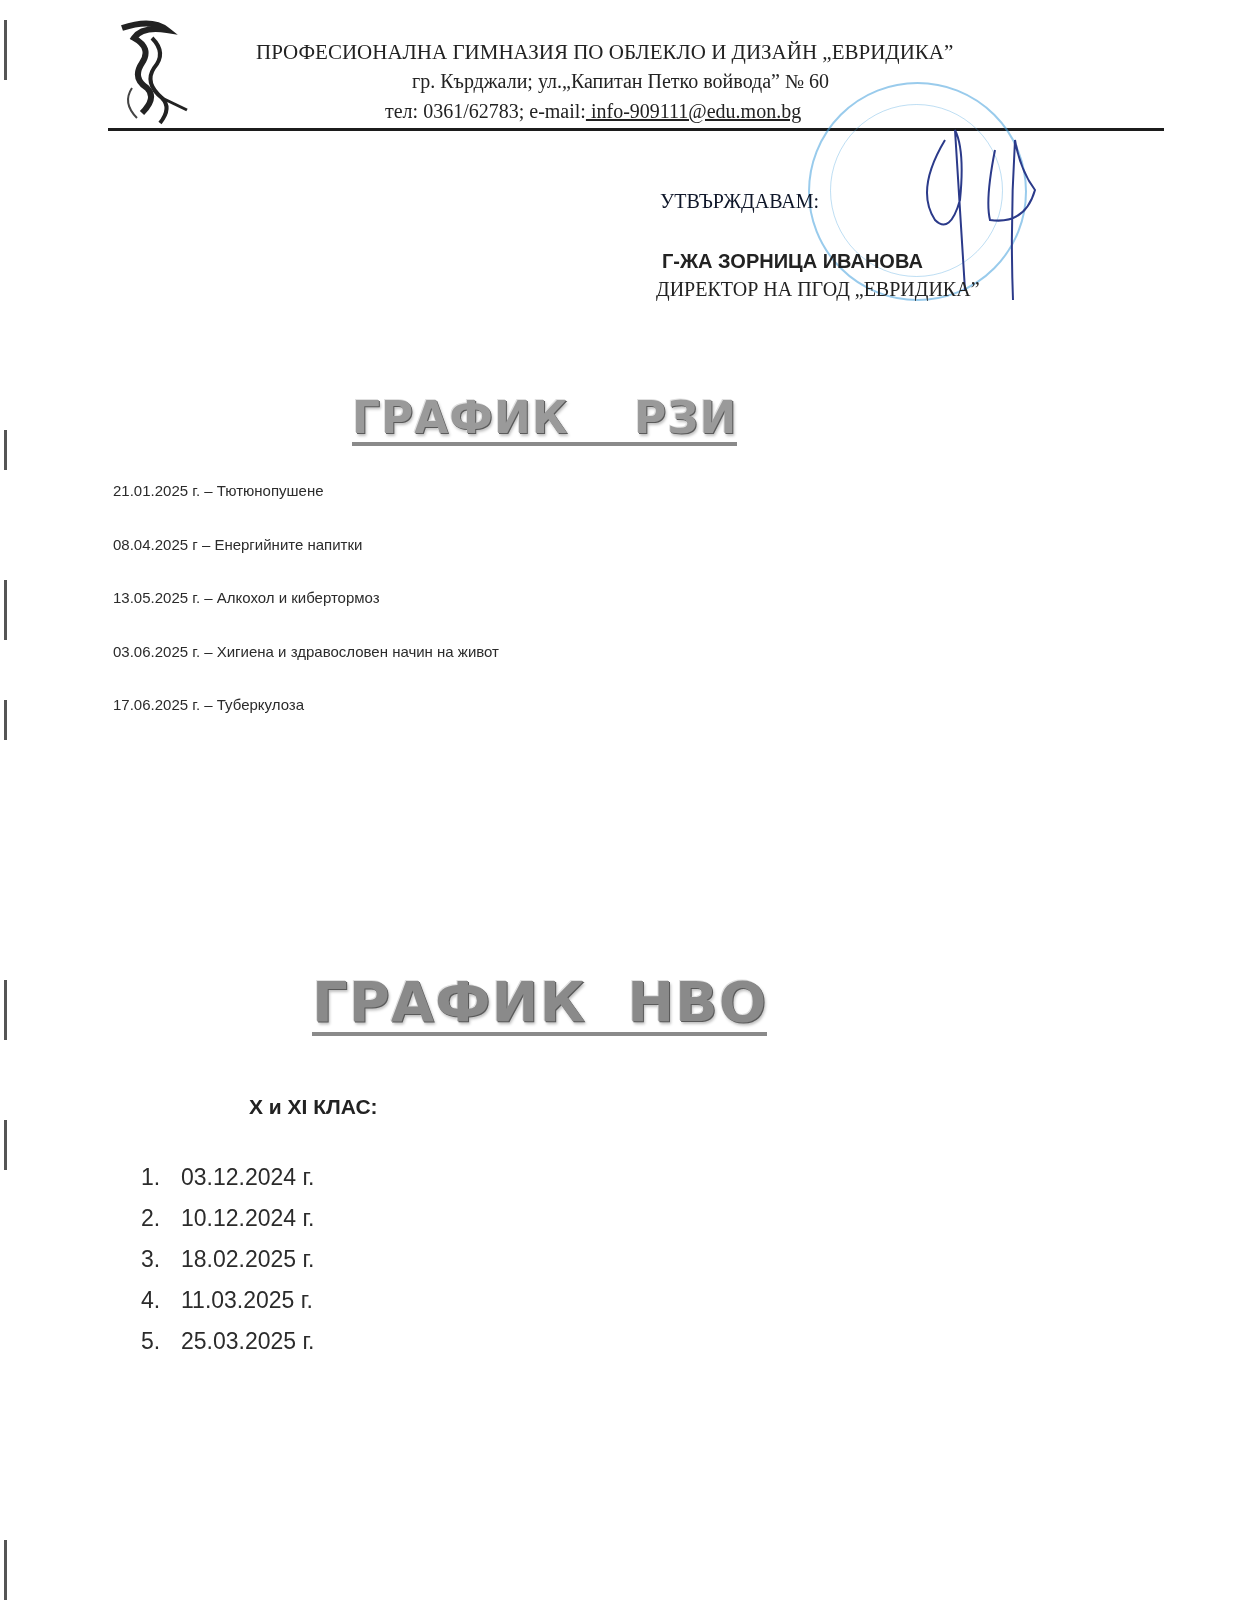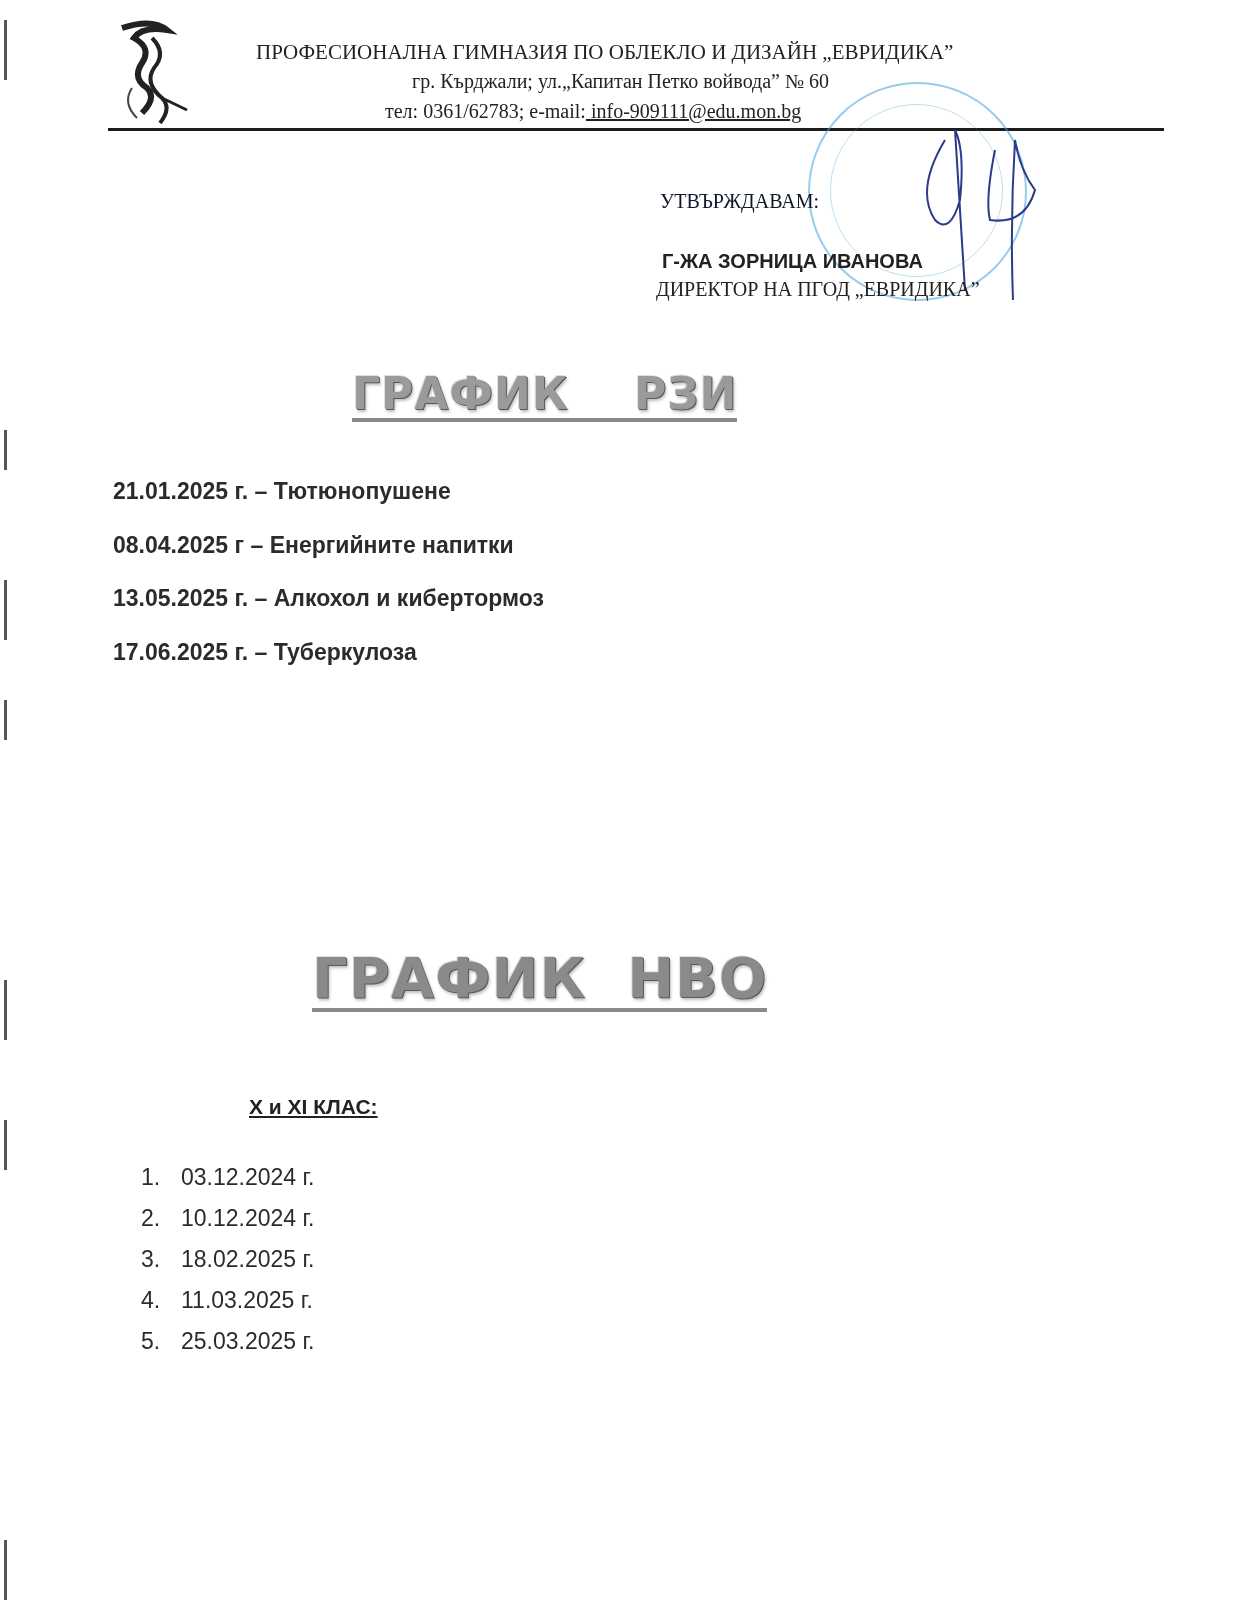--- a/index.html
+++ b/index.html
@@ -19,26 +19,26 @@
   .stamp { position: absolute; left: 808px; top: 82px; width: 215px; height: 215px; border-radius: 50%;
     border: 2px solid rgba(70,160,220,0.55); }
   .stamp-inner { position: absolute; left: 830px; top: 104px; width: 171px; height: 171px; border-radius: 50%;
     border: 1px solid rgba(70,160,220,0.35); }
   .signature { position: absolute; left: 905px; top: 110px; width: 140px; height: 200px; }
   .approve { position: absolute; left: 660px; top: 190px; font-family: "Liberation Serif", serif; font-size: 20px; color: #0f172a; }
   .approver-name { position: absolute; left: 662px; top: 250px; font-family: Liberation Sans, sans-serif; font-size: 20px; font-weight: bold; color: #222; }
   .approver-role { position: absolute; left: 656px; top: 278px; font-family: "Liberation Serif", serif; font-size: 20px; color: #222; }
   .wordart { position: absolute; font-family: "DejaVu Sans", sans-serif; font-weight: bold; color: #9a9a9a;
     letter-spacing: 1px; text-shadow: 1px 1px 0 #5a5a5a, -1px -1px 0 #e0e0e0, 2px 3px 3px rgba(0,0,0,0.25);
-    border-bottom: 4px solid #8a8a8a; line-height: 1; padding-bottom: 2px; white-space: pre; }
+    border-bottom: 4px solid #8a8a8a; line-height: 1; padding-bottom: 2px; white-space: pre; margin-top: 24px; }
   .wordart.rzi { left: 352px; top: 372px; font-size: 44px; }
   .wordart.nvo { left: 312px; top: 950px; font-size: 56px; color: #8a8a8a; }
   .rzi-list { position: absolute; left: 113px; top: 478px; margin: 0; padding: 0; list-style: none; }
-  .rzi-list li { font-size: 23px; height: 53.5px; line-height: 26px; color: #2b2b2b; white-space: nowrap; font-weight: bold; }
-  .class-heading { position: absolute; left: 249px; top: 1095px; font-size: 21px; font-weight: bold; text-decoration: underline; color: #222; }
+  .rzi-list li { font-size: 15px; height: 53.5px; line-height: 26px; color: #2b2b2b; white-space: nowrap; }
+  .class-heading { position: absolute; left: 249px; top: 1095px; font-size: 21px; font-weight: bold; color: #222; }
   .nvo-list { position: absolute; left: 137px; top: 1160px; margin: 4px; padding: 0; list-style: none; }
   .nvo-list li { font-size: 23px; height: 41px; line-height: 26px; color: #2b2b2b; white-space: nowrap; }
   .nvo-list .num { display: inline-block; width: 40px; }
 </style>
 </head>
 <body>
 
 <div class="scan-edge" style="top:20px;height:60px;"></div>
 <div class="scan-edge" style="top:430px;height:40px;"></div>
 <div class="scan-edge" style="top:580px;height:60px;"></div>
@@ -72,20 +72,21 @@
 
 <div class="approve">УТВЪРЖДАВАМ:</div>
 <div class="approver-name">Г-ЖА ЗОРНИЦА ИВАНОВА</div>
 <div class="approver-role">ДИРЕКТОР НА ПГОД „ЕВРИДИКА”</div>
 
 <div class="wordart rzi">ГРАФИК    РЗИ</div>
 <ul class="rzi-list">
   <li>21.01.2025 г. – Тютюнопушене</li>
   <li>08.04.2025 г – Енергийните напитки</li>
   <li>13.05.2025 г. – Алкохол и кибертормоз</li>
+  <li>03.06.2025 г. – Хигиена и здравословен начин на живот</li>
   <li>17.06.2025 г. – Туберкулоза</li>
 </ul>
 
 <div class="wordart nvo">ГРАФИК  НВО</div>
 <div class="class-heading">Х и XI КЛАС:</div>
 <ol class="nvo-list">
   <li><span class="num">1.</span><span>03.12.2024 г.</span></li>
   <li><span class="num">2.</span><span>10.12.2024 г.</span></li>
   <li><span class="num">3.</span><span>18.02.2025 г.</span></li>
   <li><span class="num">4.</span><span>11.03.2025 г.</span></li>

